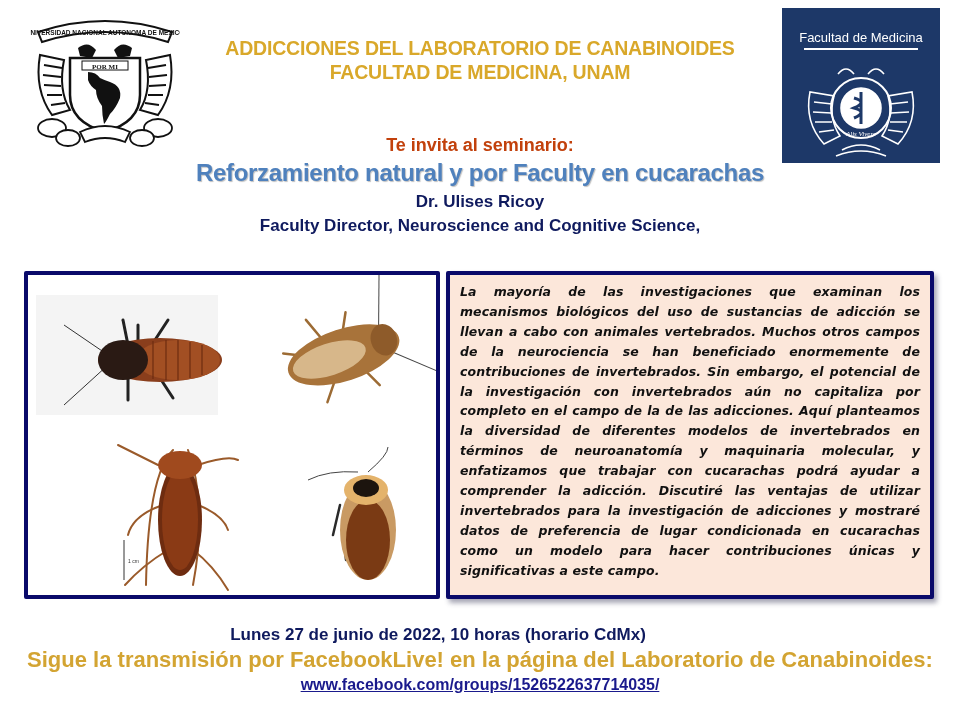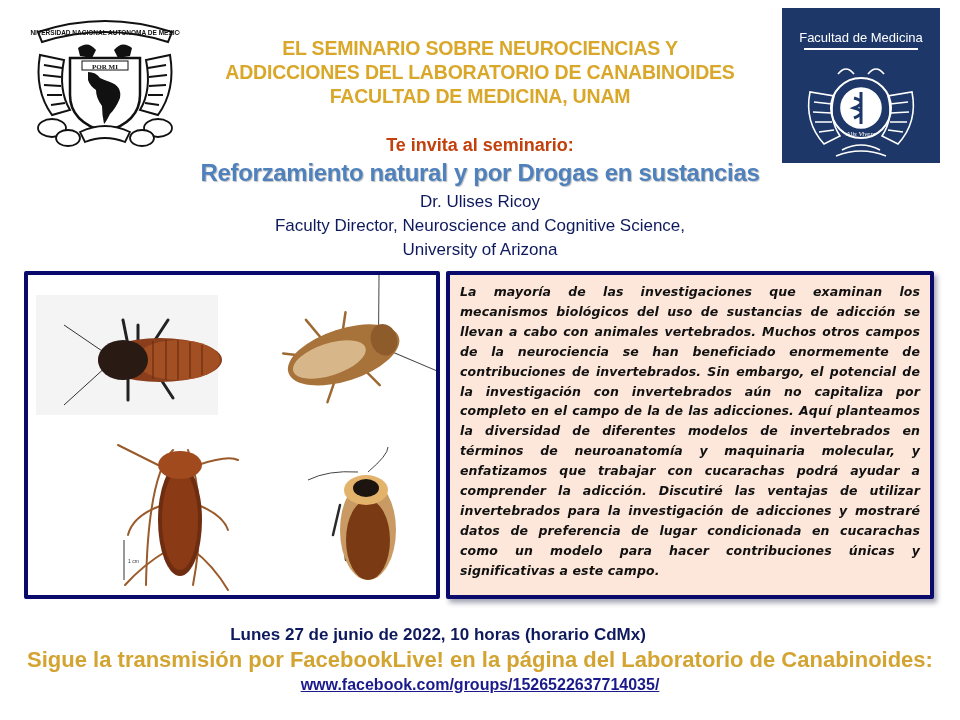--- a/index.html
+++ b/index.html
@@ -15,21 +15,21 @@
   .header-title { position: absolute; left: 160px; width: 640px; top: 36px; text-align: center;
     color: #d9a82a; font-weight: bold; font-size: 19.5px; line-height: 24px; letter-spacing: -0.2px; }
   .header-title div { white-space: nowrap; }
 
   .invite { position: absolute; left: 160px; width: 640px; top: 134px; text-align: center;
     color: #c2410c; font-weight: bold; font-size: 18px; line-height: 22px; }
   .talk-title { position: absolute; left: 140px; width: 680px; top: 158px; text-align: center;
     color: #4f81bd; font-weight: bold; font-size: 24px; line-height: 30px; white-space: nowrap;
     text-shadow: 1px 1px 1px rgba(0,0,0,0.25); letter-spacing: -0.3px; }
   .speaker { position: absolute; left: 160px; width: 640px; top: 190px; text-align: center;
-    color: #0f1a5e; font-weight: normal; font-size: 17px; line-height: 24px; }
+    color: #0f1a5e; font-weight: bold; font-size: 17px; line-height: 24px; }
   .speaker div { white-space: nowrap; }
 
   .photo-panel { position: absolute; left: 24px; top: 271px; width: 416px; height: 328px;
     border: 4px solid #0a0a6a; background: #ffffff; border-radius: 2px; }
   .photo-panel svg { position: absolute; left: 0; top: 0; }
 
   .abstract-panel { position: absolute; left: 446px; top: 271px; width: 488px; height: 328px;
     border: 4px solid #0a0a6a; background: #fce7da; border-radius: 2px;
     box-shadow: 3px 4px 5px rgba(60,60,90,0.45); padding: 7px 10px 18px 10px; }
   .abstract-text { font-family: "DejaVu Sans", sans-serif; font-style: italic; font-weight: bold;
@@ -72,21 +72,20 @@
       <ellipse cx="22" cy="118" rx="14" ry="9"></ellipse>
       <ellipse cx="38" cy="128" rx="12" ry="8"></ellipse>
       <ellipse cx="128" cy="118" rx="14" ry="9"></ellipse>
       <ellipse cx="112" cy="128" rx="12" ry="8"></ellipse>
       <path d="M50 122 Q75 110 100 122 L95 132 Q75 124 55 132 Z"></path>
     </g>
   </svg>
 </div>
 
 <div class="header-title">
-  <div>EL SEMINARIO SOBRE NEUROCIENCIAS Y</div>
   <div>ADDICCIONES DEL LABORATORIO DE CANABINOIDES</div>
   <div>FACULTAD DE MEDICINA, UNAM</div>
 </div>
 
 <div class="fm-logo">
   <div class="fm-title">Facultad de Medicina</div>
   <div class="fm-underline"></div>
   <svg class="fm-crest" viewBox="0 0 118 110">
     <g fill="none" stroke="#ffffff" stroke-width="1.6">
       <path d="M8 40 Q2 70 22 92 L38 84 Q26 66 32 44 Z"></path>
@@ -97,25 +96,24 @@
       <circle cx="59" cy="56" r="30" stroke-width="2"></circle>
       <circle cx="59" cy="56" r="20" fill="#ffffff"></circle>
       <path d="M40 98 Q59 88 78 98 M34 104 Q59 94 84 104"></path>
     </g>
     <path d="M59 40 L59 72 M52 46 Q66 50 52 56 Q66 60 52 66" stroke="#1d3868" stroke-width="3" fill="none"></path>
     <text x="59" y="84" font-size="7" fill="#ffffff" text-anchor="middle" font-family="Liberation Serif, serif" font-style="italic">Alis Vivere</text>
   </svg>
 </div>
 
 <div class="invite">Te invita al seminario:</div>
-<div class="talk-title">Reforzamiento natural y por Drogas en sustancias</div>
+<div class="talk-title">Reforzamiento natural y por Faculty en cucarachas</div>
 <div class="speaker">
   <div>Dr. Ulises Ricoy</div>
   <div>Faculty Director, Neuroscience and Cognitive Science,</div>
-  <div>University of Arizona</div>
 </div>
 
 <div class="photo-panel">
   <svg width="408" height="320" viewBox="0 0 408 320">
 
     <g>
       <rect x="8" y="20" width="182" height="120" fill="#f4f4f4"></rect>
       <line x1="36" y1="50" x2="80" y2="80" stroke="#333" stroke-width="1"></line>
       <line x1="36" y1="130" x2="80" y2="90" stroke="#333" stroke-width="1"></line>
       <g stroke="#222" stroke-width="3" stroke-linecap="round">

